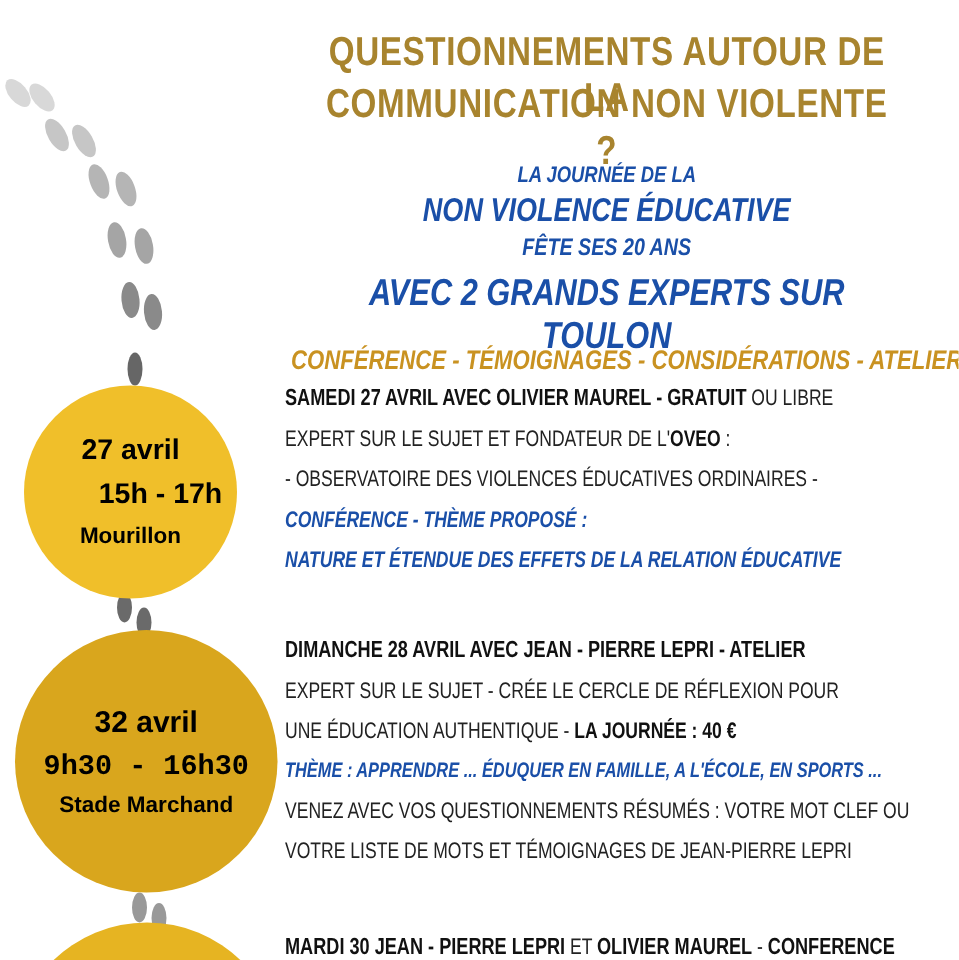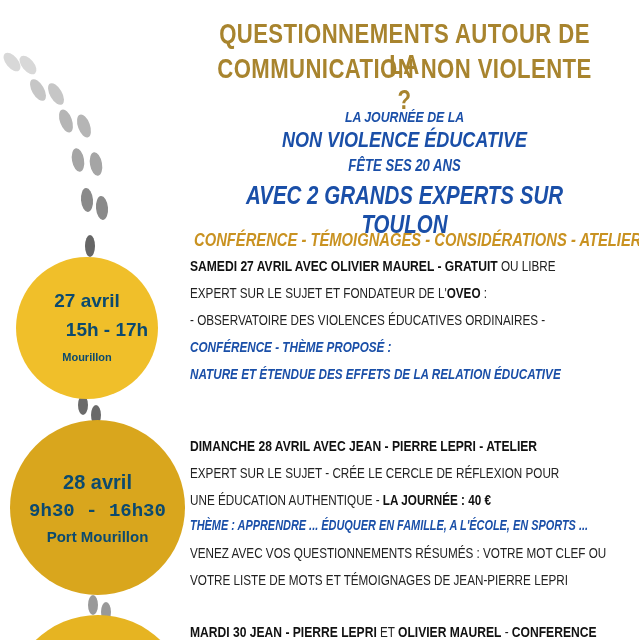--- a/index.html
+++ b/index.html
@@ -17,27 +17,27 @@
   .s4 { top:181px; font-size:25px; }
 
   .tags { position:absolute; left:150px; width:489px; top:230px; text-align:center; color:#c99221; font-weight:700; font-style:italic; font-size:18px; transform:scaleX(0.82); transform-origin:center; white-space:nowrap; }
 
   .block { position:absolute; left:190px; width:445px; }
   .line { white-space:nowrap; font-size:15px; color:#222; height:24px; line-height:24px; transform:scaleX(0.78); transform-origin:left center; width:570px; }
   .b { font-weight:700; color:#111; }
   .blue { color:#1a4fa8; font-weight:700; font-style:italic; }
   .hd { font-weight:700; color:#111; font-size:15.5px; }
 
-  .circle { position:absolute; border-radius:50%; display:flex; flex-direction:column; align-items:center; justify-content:center; color:#0c4a6e; font-weight:700; text-align:center; }
+  .circle { position:absolute; border-radius:50%; display:flex; flex-direction:column; align-items:center; justify-content:center; color:#000000; font-weight:700; text-align:center; }
   .c1 { left:16px; top:257px; width:142px; height:142px; background:#f0bf2a; }
   .c2 { left:10px; top:420px; width:175px; height:175px; background:#d9a61d; }
   .c3 { left:8px; top:615px; width:180px; height:180px; background:#e6b422; }
   .c1 .l1 { font-size:19px; line-height:29px; }
   .c1 .l2 { font-size:19px; line-height:29px;margin-left:40px; }
-  .c1 .l3 { font-size:11px; line-height:27px; }
+  .c1 .l3 { font-size:15px; line-height:27px; }
   .c2 .l1 { font-size:20px; line-height:29px; }
   .c2 .l2 { font-size:19px; line-height:28px;font-family:Liberation Mono, monospace; }
   .c2 .l3, .c2 .l4 { font-size:15px; line-height:23px; }
 
   .foot { position:absolute; }
   .foot svg { display:block; }
 </style>
 </head>
 <body>
 
@@ -87,40 +87,40 @@
 
 <div class="tags">CONFÉRENCE - TÉMOIGNAGES - CONSIDÉRATIONS - ATELIER</div>
 
 <div class="circle c1">
   <div class="l1">27 avril</div>
   <div class="l2">15h - 17h</div>
   <div class="l3">Mourillon</div>
 </div>
 
 <div class="circle c2">
-  <div class="l1">28 avril</div>
+  <div class="l1">32 avril</div>
   <div class="l2">9h30 - 16h30</div>
-  <div class="l4">Port Mourillon</div>
+  <div class="l4">Stade Marchand</div>
 </div>
 
 <div class="circle c3"></div>
 
 <div class="block" style="top:254px;">
   <div class="line">
     <span class="hd">SAMEDI 27 AVRIL AVEC  OLIVIER MAUREL - GRATUIT</span><span> OU LIBRE</span>
   </div>
   <div class="line" style="margin-top:3px;">
     <span> EXPERT SUR LE SUJET ET FONDATEUR DE L'</span><span class="b">OVEO</span><span> :</span>
   </div>
   <div class="line" style="margin-top:3px;">- OBSERVATOIRE DES VIOLENCES ÉDUCATIVES ORDINAIRES -</div>
   <div class="line blue" style="margin-top:3px;">CONFÉRENCE - THÈME PROPOSÉ :</div>
   <div class="line blue" style="margin-top:3px;">NATURE ET ÉTENDUE DES EFFETS DE LA RELATION ÉDUCATIVE</div>
 </div>
 
-<div class="block" style="top:434px;">
+<div class="block" style="top:422px;">
   <div class="line hd">DIMANCHE 28 AVRIL AVEC JEAN - PIERRE LEPRI  - ATELIER</div>
   <div class="line" style="margin-top:3px;">EXPERT SUR LE SUJET - CRÉE LE CERCLE DE RÉFLEXION POUR</div>
   <div class="line" style="margin-top:3px;">
     <span>UNE ÉDUCATION  AUTHENTIQUE - </span><span class="b">LA JOURNÉE : 40 €</span>
   </div>
   <div class="line blue" style="margin-top:1px;font-size:14px;">THÈME : APPRENDRE ... ÉDUQUER EN  FAMILLE, A  L'ÉCOLE, EN  SPORTS ...</div>
   <div class="line" style="margin-top:4px;">VENEZ AVEC VOS QUESTIONNEMENTS RÉSUMÉS : VOTRE MOT CLEF OU</div>
   <div class="line" style="margin-top:3px;">VOTRE LISTE DE MOTS  ET TÉMOIGNAGES  DE  JEAN-PIERRE  LEPRI</div>
 </div>
 

